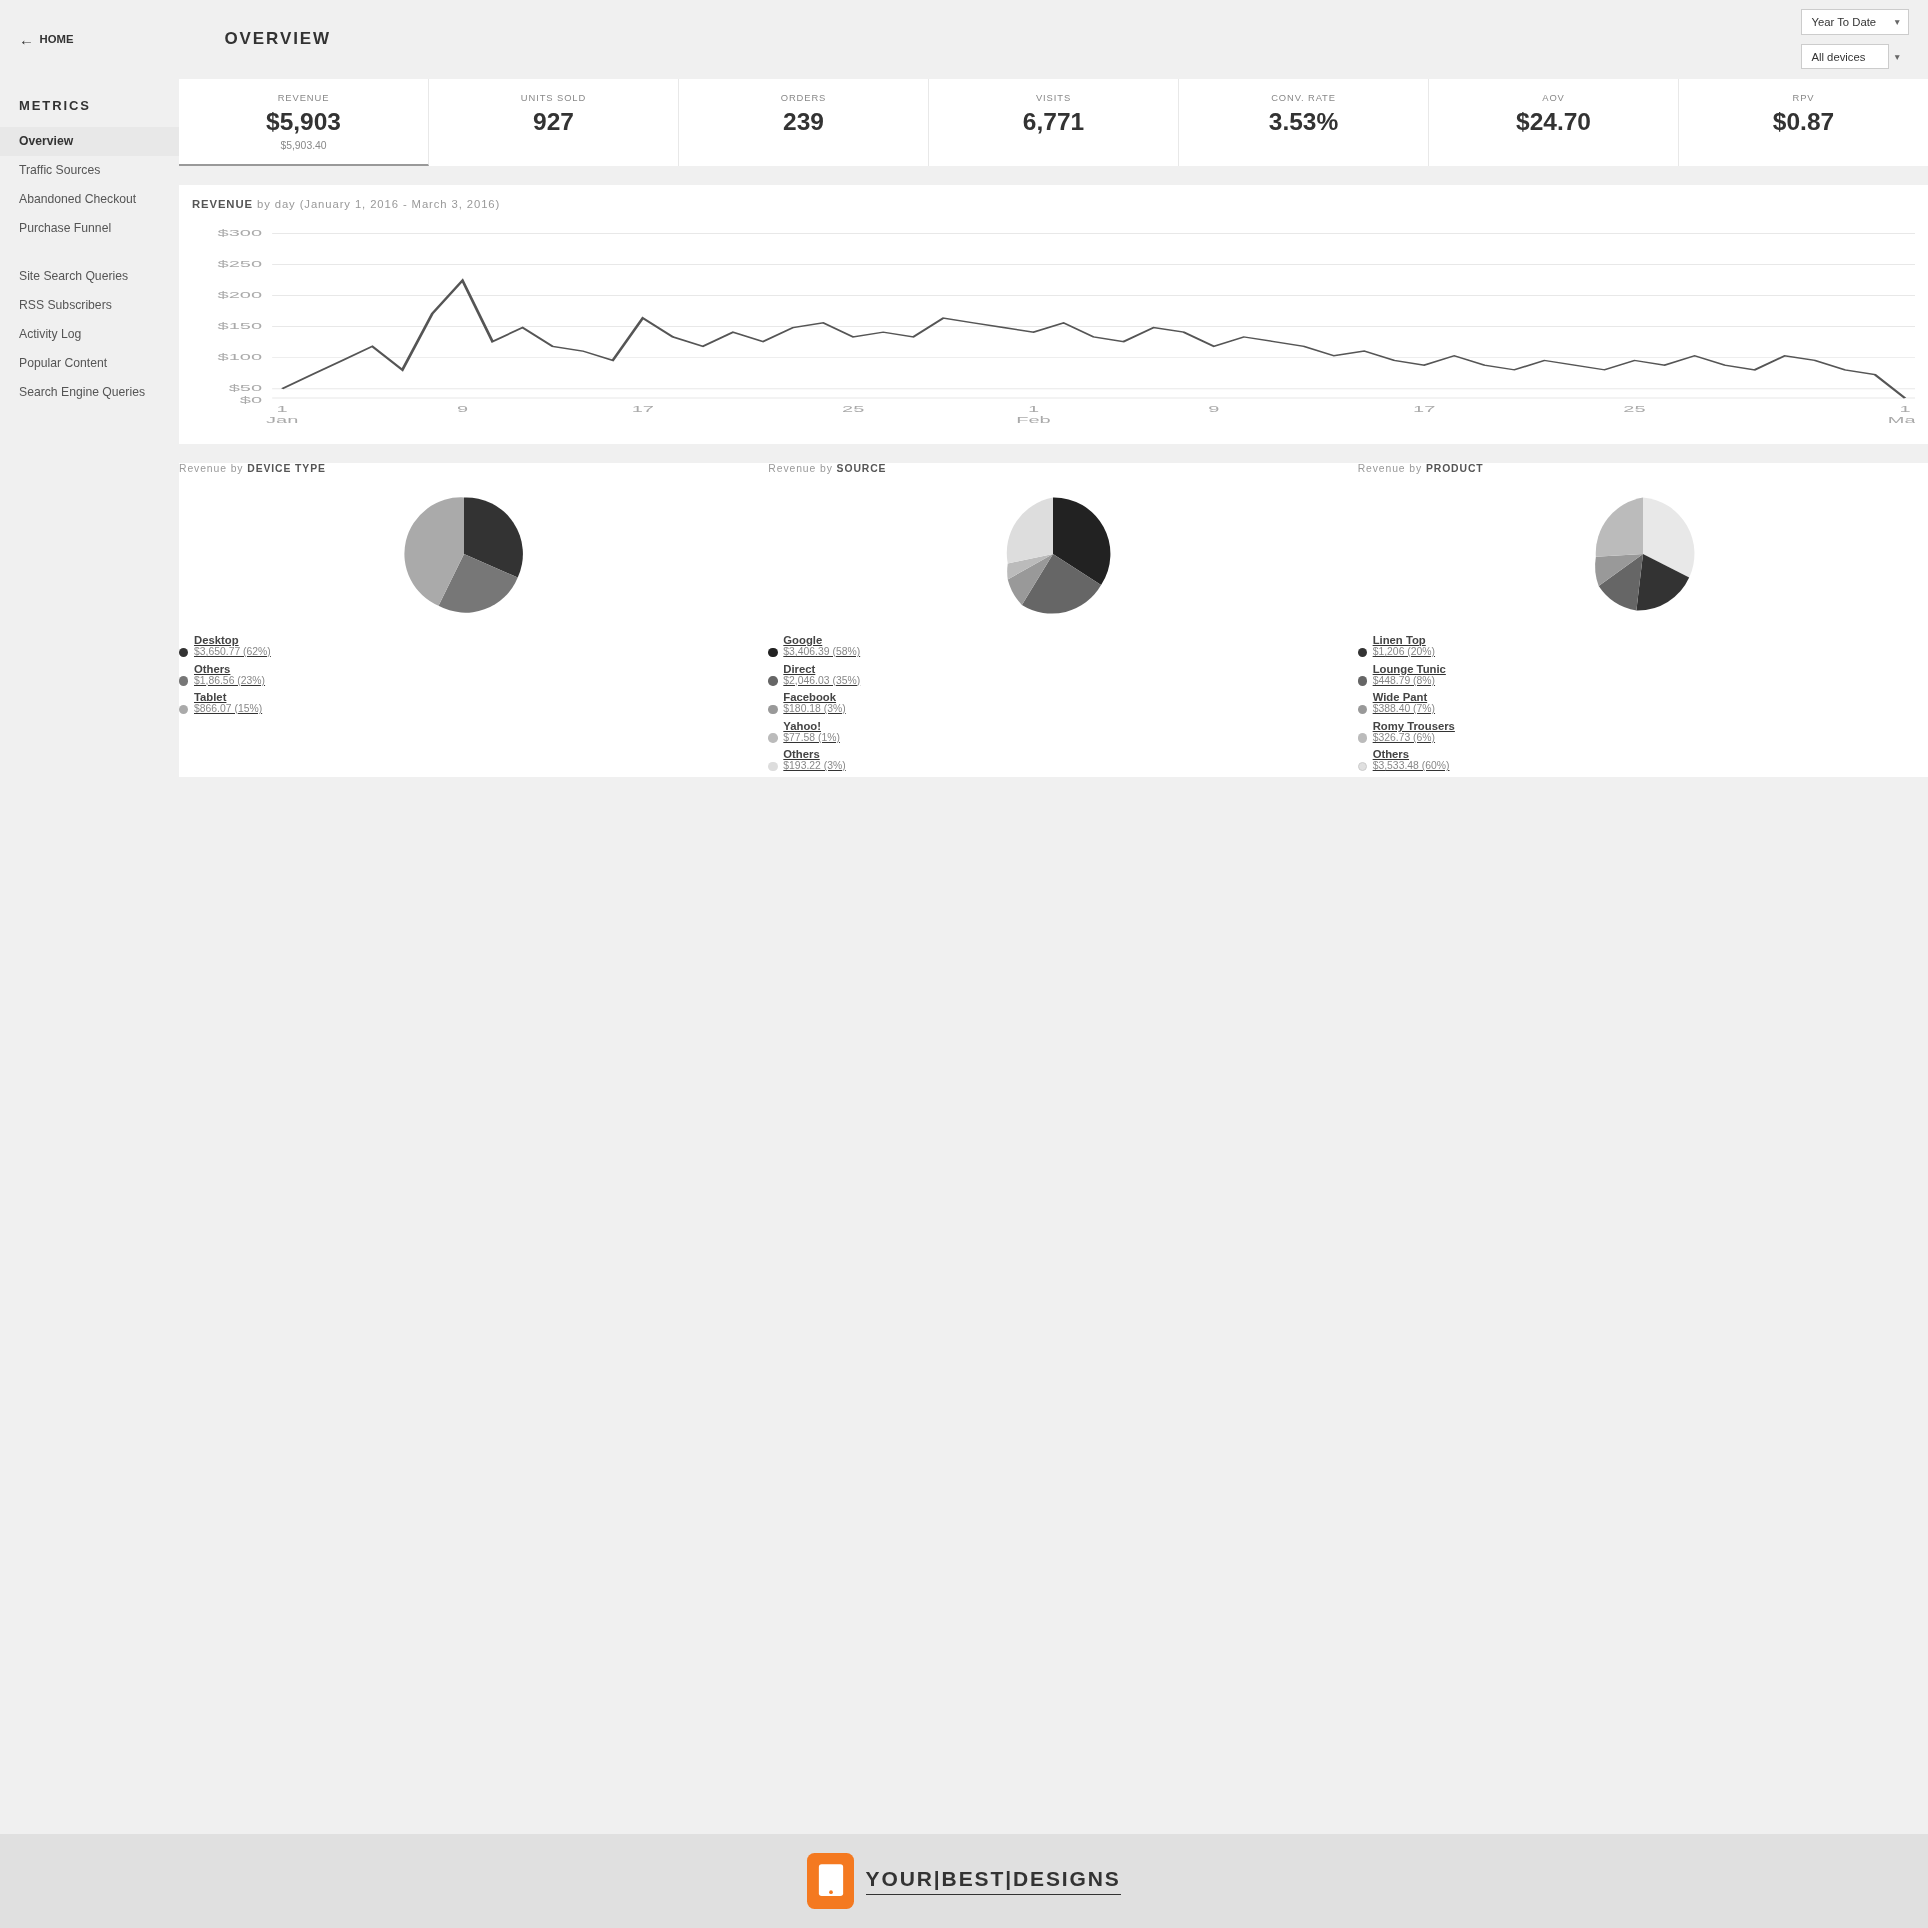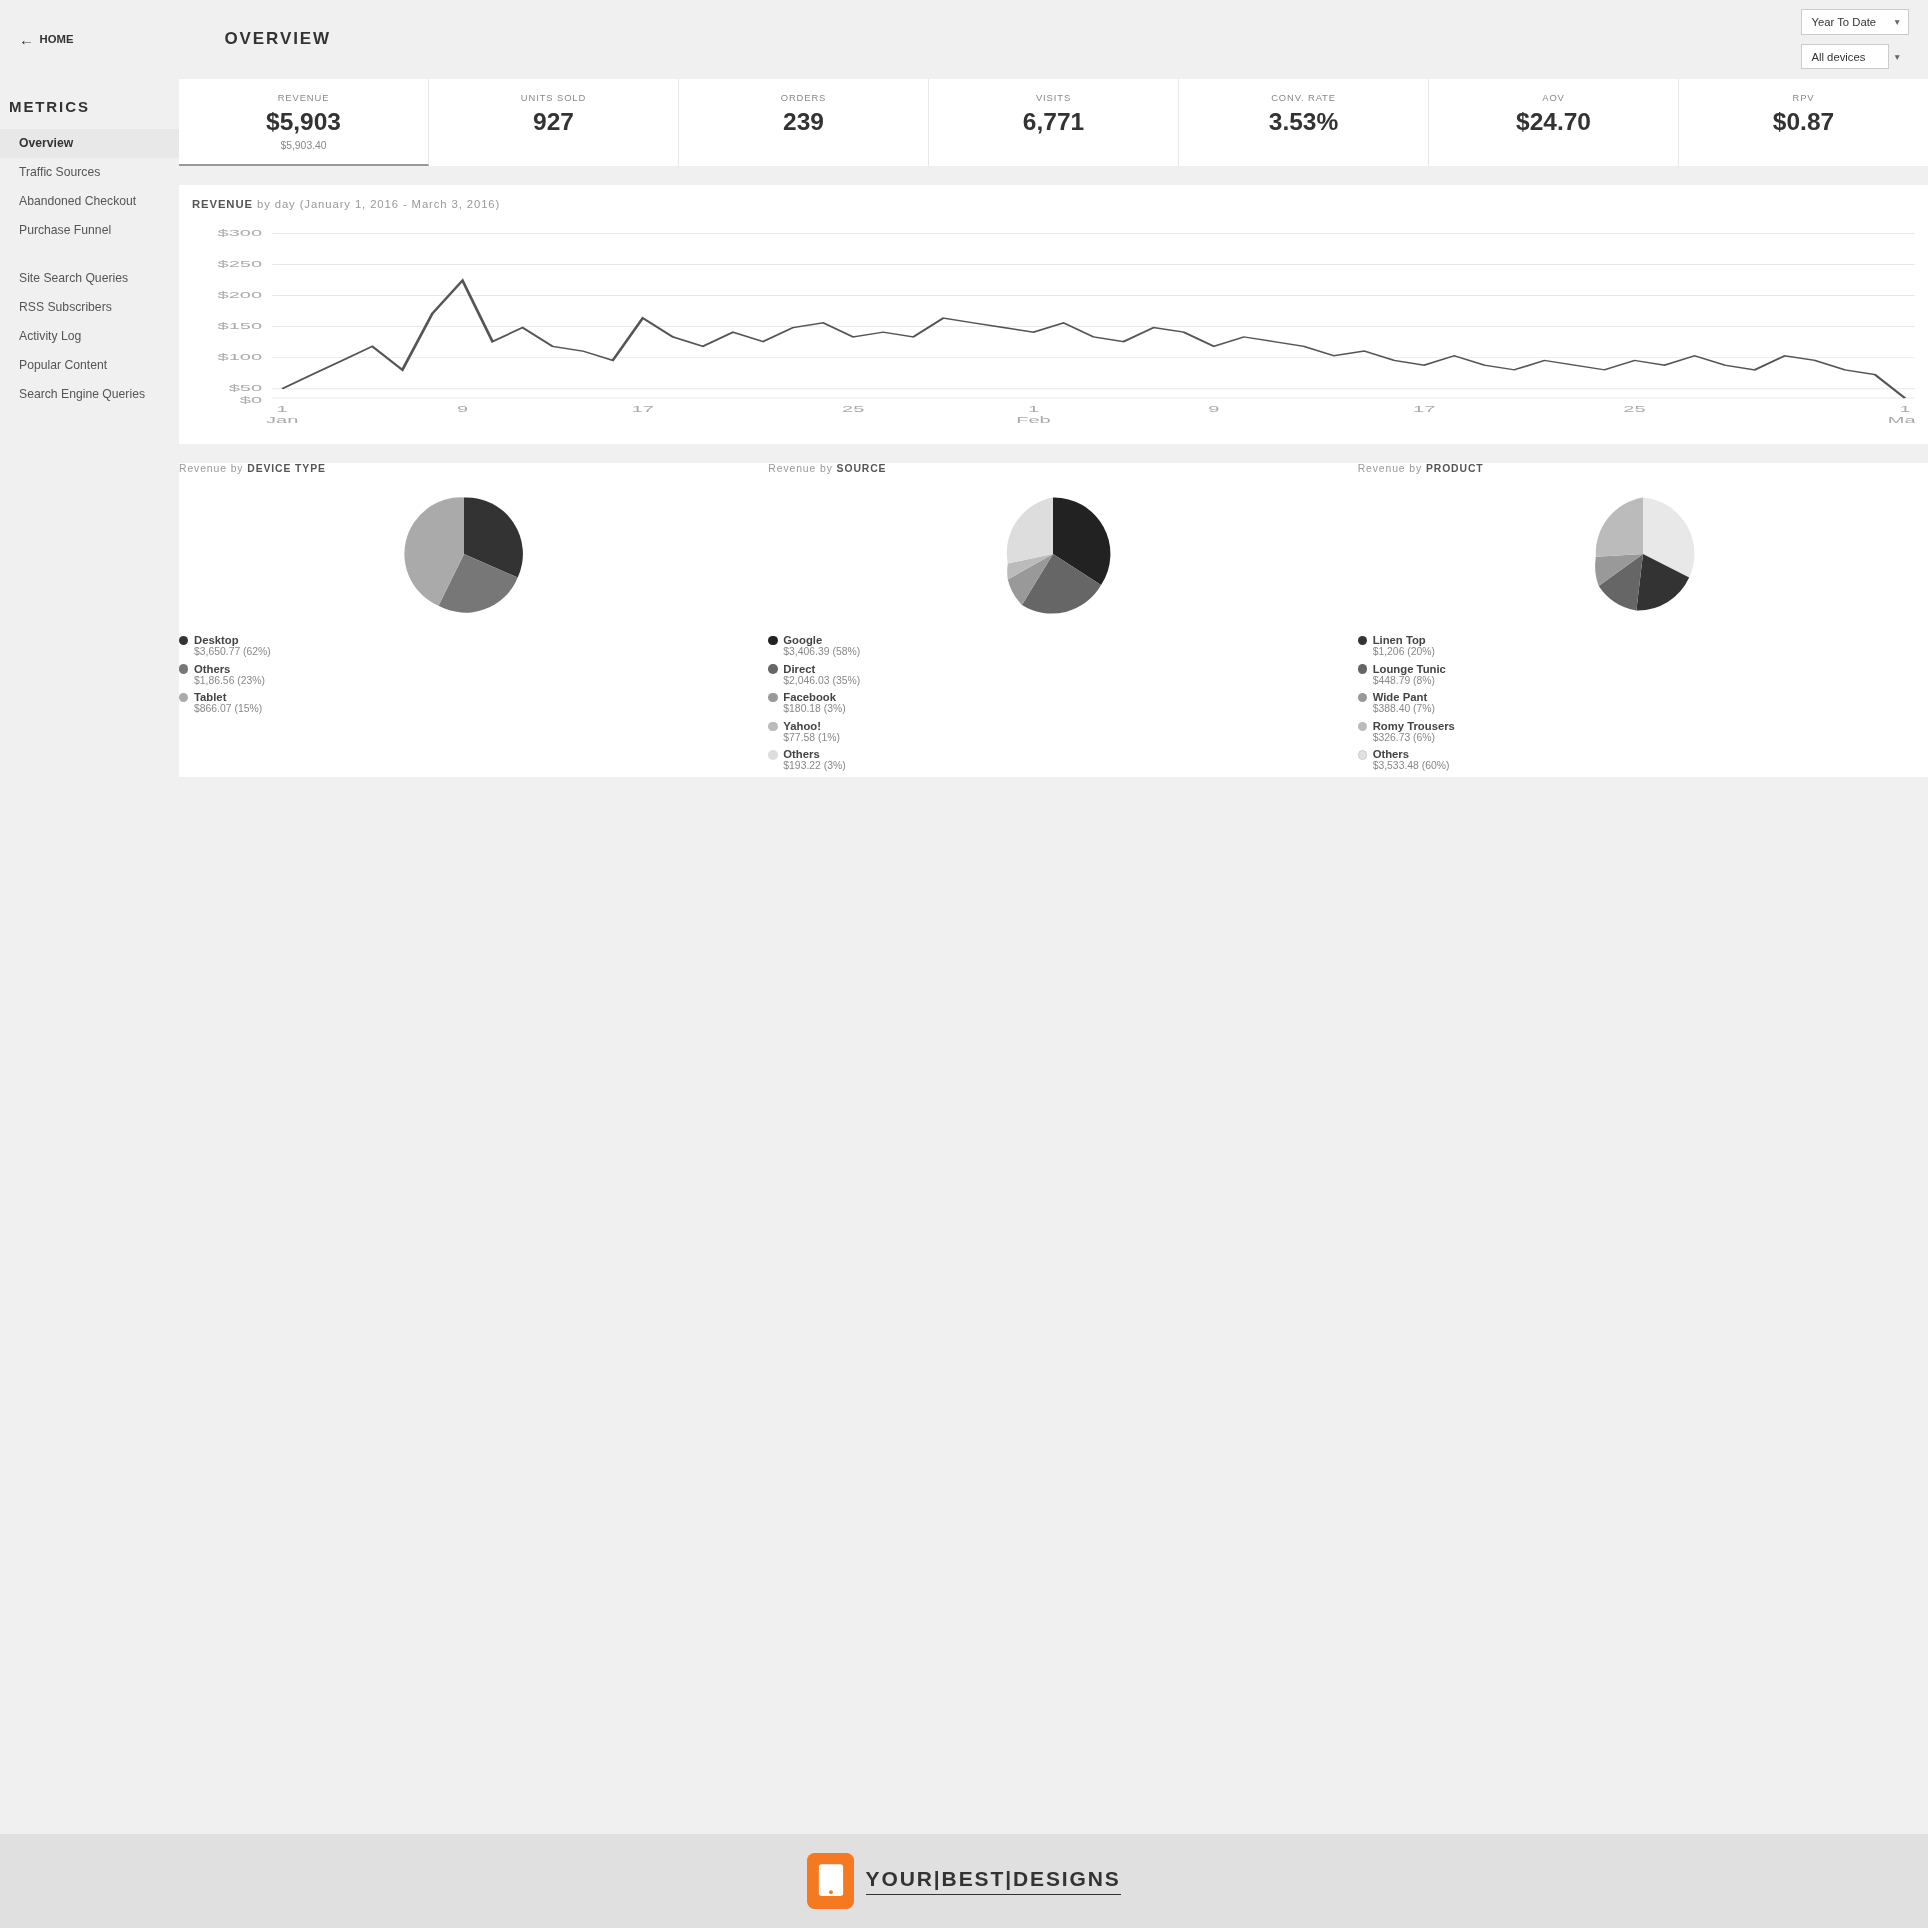--- a/index.html
+++ b/index.html
@@ -15,21 +15,21 @@
     .header-filters { margin-left: auto; display: flex; gap: 9.4px; flex-direction: column; }
     .filter-select { background: white; border: 0.9px solid #ccc; padding: 5.6px 22.6px 5.6px 9.4px; font-size: 11.3px; color: #333; appearance: none; -webkit-appearance: none; cursor: pointer; position: relative; }
     .select-wrapper { position: relative; display: inline-block; }
     .select-wrapper::after { content: '▼'; font-size: 8.5px; position: absolute; right: 7.5px; top: 50%; transform: translateY(-50%); pointer-events: none; color: #666; }
 
     
     .main-layout { display: flex; flex: 1; }
 
     
     .sidebar { width: 179px; background: #f0f0f0; padding: 19px 0; flex-shrink: 0; }
-    .sidebar-section-title { font-size: 15px; font-weight: bold; letter-spacing: 1.9px; padding: 0 9px 14px; color: #333; }
+    .sidebar-section-title { font-size: 13px; font-weight: bold; letter-spacing: 1.9px; padding: 0 19px 14px; color: #333; }
     .sidebar-item { padding: 7.5px 19px; font-size: 12.2px; color: #555; cursor: pointer; }
     .sidebar-item.active { background: #e8e8e8; font-weight: bold; color: #333; }
     .sidebar-spacer { height: 19px; }
 
     
     .content { flex: 1; background: #f0f0f0; padding: 0; }
 
     
     .metrics-bar { background: white; display: flex; align-items: stretch; margin-bottom: 19px; }
     .metric-item { padding: 13px 19px; text-align: center; flex: 1; border-right: 0.9px solid #e8e8e8; }
@@ -44,21 +44,21 @@
     .chart-title { font-size: 11.3px; color: #999; margin-bottom: 14px; letter-spacing: 0.9px; }
     .chart-title strong { color: #555; font-weight: bold; }
     .chart-container { position: relative; height: 207px; }
 
     
     .pie-charts-row { display: flex; gap: 19px; background: white; }
     .pie-chart-section { flex: 1; }
     .pie-chart-title { font-size: 10.4px; color: #999; margin-bottom: 14px; letter-spacing: 0.9px; }
     .pie-chart-title strong { color: #555; }
     .pie-chart-wrapper { display: flex; justify-content: center; margin-bottom: 14px; }
-    .legend-item { display: flex; align-items: flex-start; margin-bottom: 5.6px; gap: 5.6px; }
+    .legend-item { display: flex; align-items: flex-end; margin-bottom: 5.6px; gap: 5.6px; text-decoration: underline; }
     .legend-dot { width: 9.4px; height: 9.4px; border-radius: 50%; flex-shrink: 0; margin-top: 1.9px; }
     .legend-text { font-size: 11.3px; font-weight: bold; color: #444; }
     .legend-sub { font-size: 10.4px; color: #888; }
 
     
     .footer { background: #e0e0e0; padding: 19px; display: flex; align-items: flex-start; justify-content: center; gap: 15px; }
     .footer-logo-icon { width: 47px; height: 56px; background: #f47920; border-radius: 7.5px; display: flex; align-items: center; justify-content: center; }
     .footer-logo-text { font-size: 21px; font-weight: bold; color: #333; letter-spacing: 1.9px; border-bottom: 1.9px solid #333; padding-bottom: 3.8px; }
 
     

